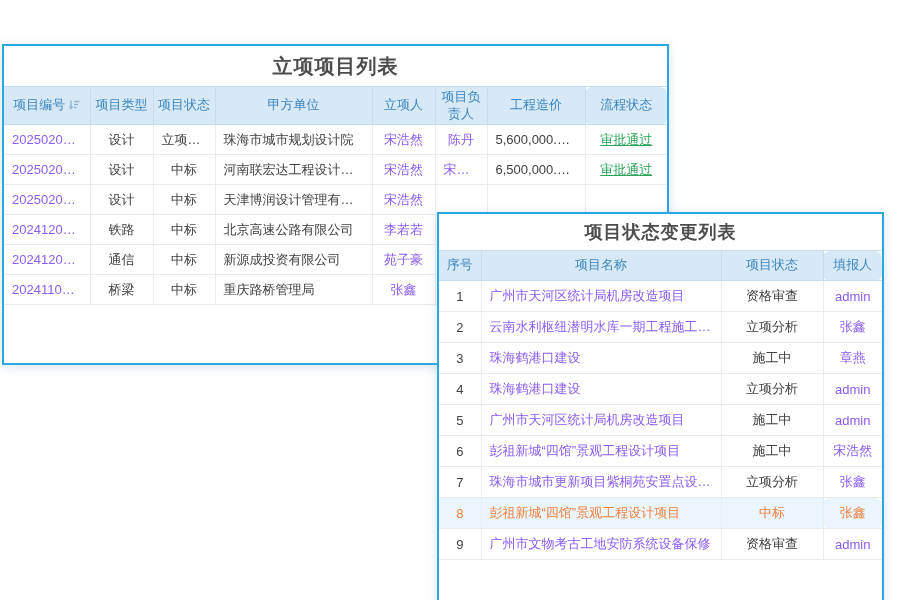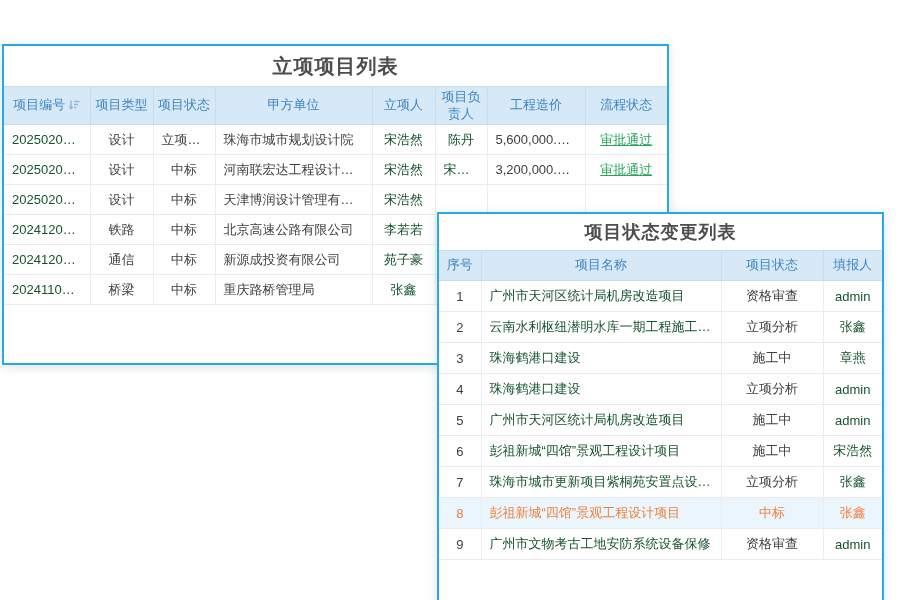--- a/index.html
+++ b/index.html
@@ -14,36 +14,36 @@
   #status-panel  { left:437px; top:212px; width:447px; height:443px; z-index:2; }
 
   .panel-title { display:flex; align-items:center; justify-content:center;
     font-weight:bold; color:#4d4d4d; letter-spacing:1px; }
   #project-panel .panel-title { height:40px; font-size:20px; }
   #status-panel  .panel-title { height:36px; font-size:18px; }
 
   table { border-collapse:collapse; table-layout:fixed; width:100%; }
   th, td { border-right:1px solid #e9edf0; font-weight:normal; overflow:hidden;
     white-space:nowrap; text-overflow:ellipsis; }
-  th:last-child, td:last-child { border-right:none; }
+  th:last-child, td:last-child { border-right:none;border-radius:7px; }
 
   thead th { background:#d7e9f7; color:#3e86c0; font-size:13px; text-align:center;
     border-right:1px solid #c6ddf0; border-top:1px solid #c6ddf0;
     border-bottom:1px solid #c6ddf0; padding:2px 4px; white-space:normal; line-height:1.25; }
   tbody td { border-bottom:1px solid #ebebeb; font-size:13px; color:#404040;
     text-align:center; padding:0 8px; }
 
   #project-panel thead th { height:38px; }
   #project-panel tbody td { height:30px; }
   #status-panel thead th { height:30px; }
   #status-panel tbody td { height:31px; }
 
   td.al { text-align:left; }
   td.ar { text-align:right; padding-right:14px; }
-  .link { color:#14532d; cursor:pointer; }
+  .link { color:#8b5cf6; cursor:pointer; }
   td.flow { color:#28a558; text-decoration:underline; cursor:pointer; }
   tr.highlight td { background:#eaf5fd; color:#f0803c; }
   tr.highlight td.link, tr.highlight td.flow { color:#f0803c; }
 
   .sort-icon { display:inline-block; vertical-align:-1px; margin-left:4px; cursor:pointer; }
 </style>
 </head>
 <body>
 
 <div class="panel" id="project-panel">
@@ -92,21 +92,21 @@
           <td class="ar">5,600,000.00</td>
           <td class="flow">审批通过</td>
         </tr>
         <tr>
           <td class="al link">2025020003</td>
           <td>设计</td>
           <td>中标</td>
           <td class="al">河南联宏达工程设计有限公司</td>
           <td class="link">宋浩然</td>
           <td class="link">宋浩然</td>
-          <td class="ar">3,200,000.00</td>
+          <td class="ar">6,500,000.00</td>
           <td class="flow">审批通过</td>
         </tr>
         <tr>
           <td class="al link">2025020001</td>
           <td>设计</td>
           <td>中标</td>
           <td class="al">天津博润设计管理有限公司</td>
           <td class="link">宋浩然</td>
           <td class="link"></td>
           <td class="ar"></td>

